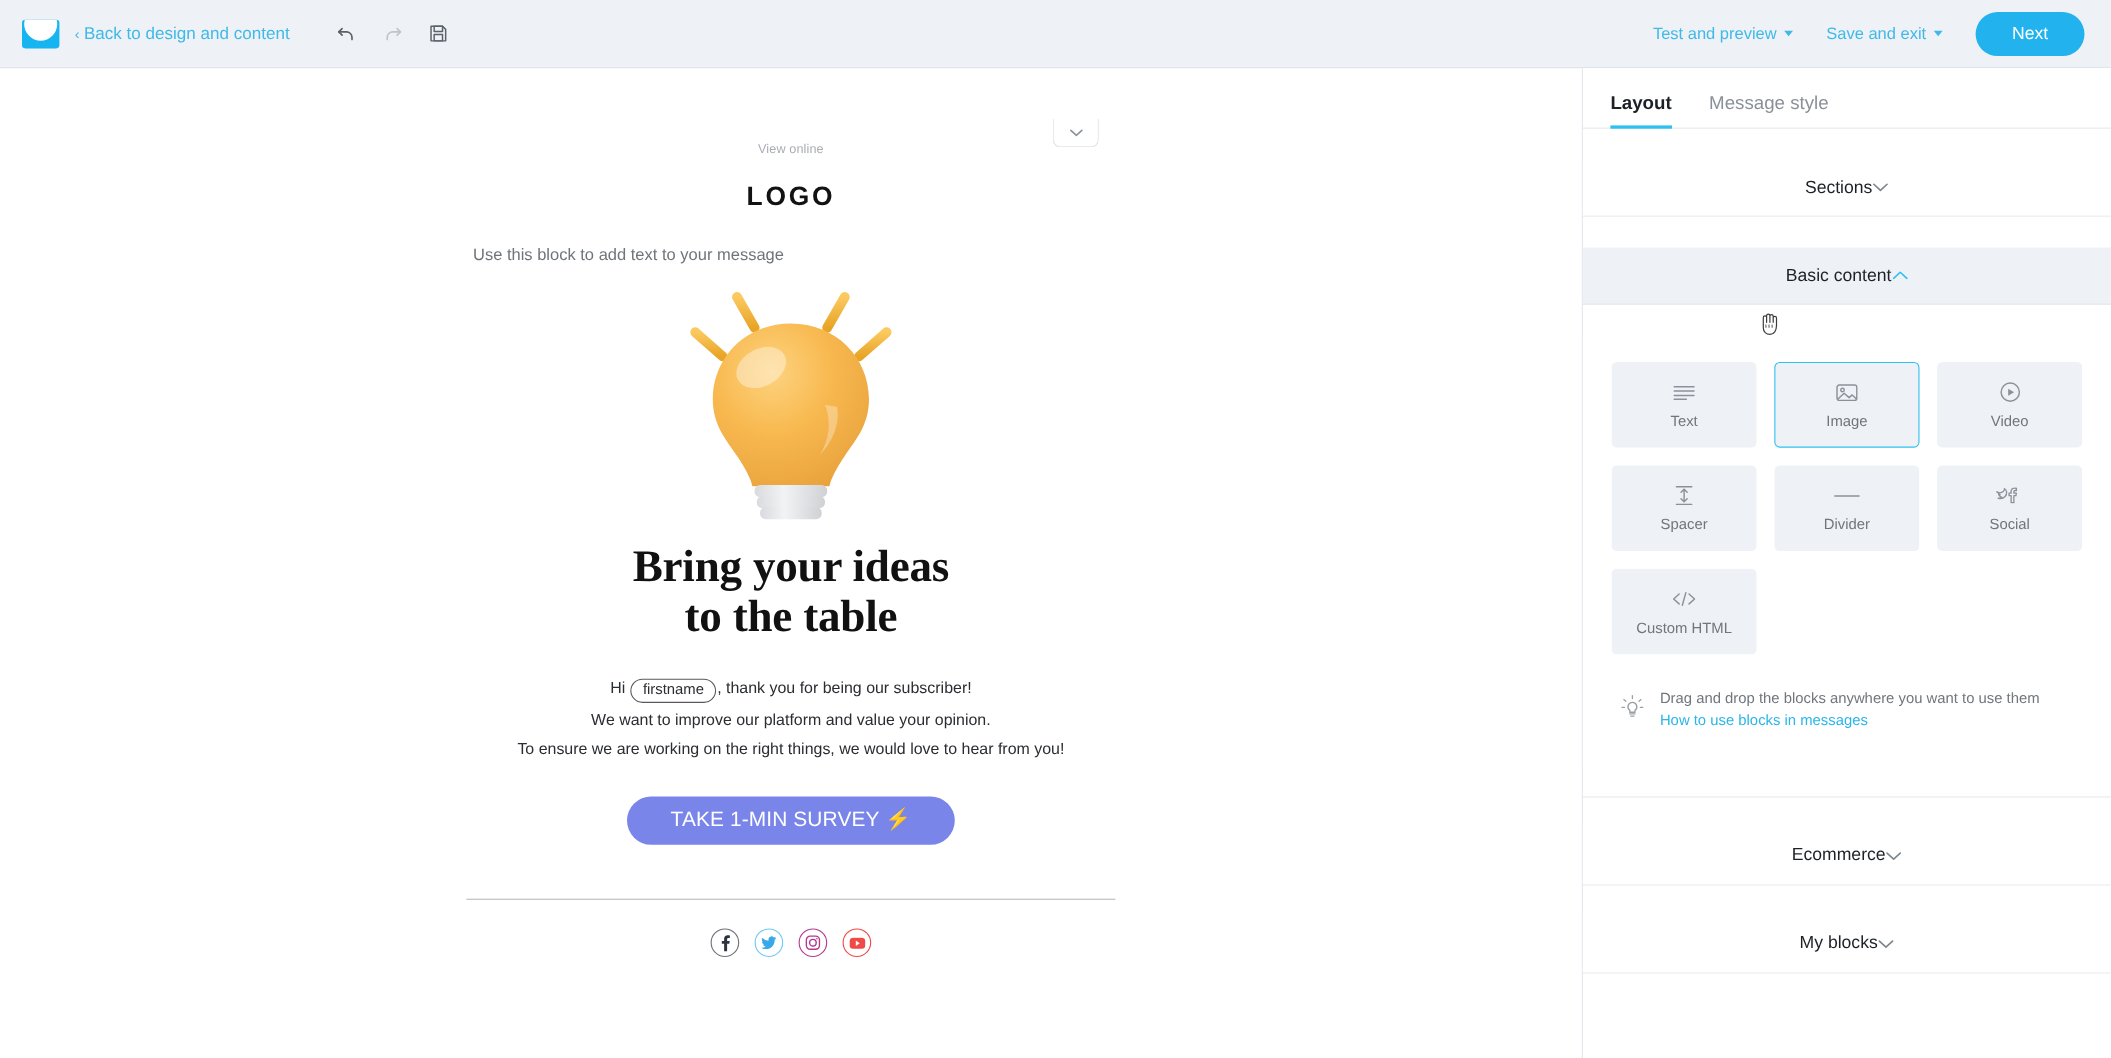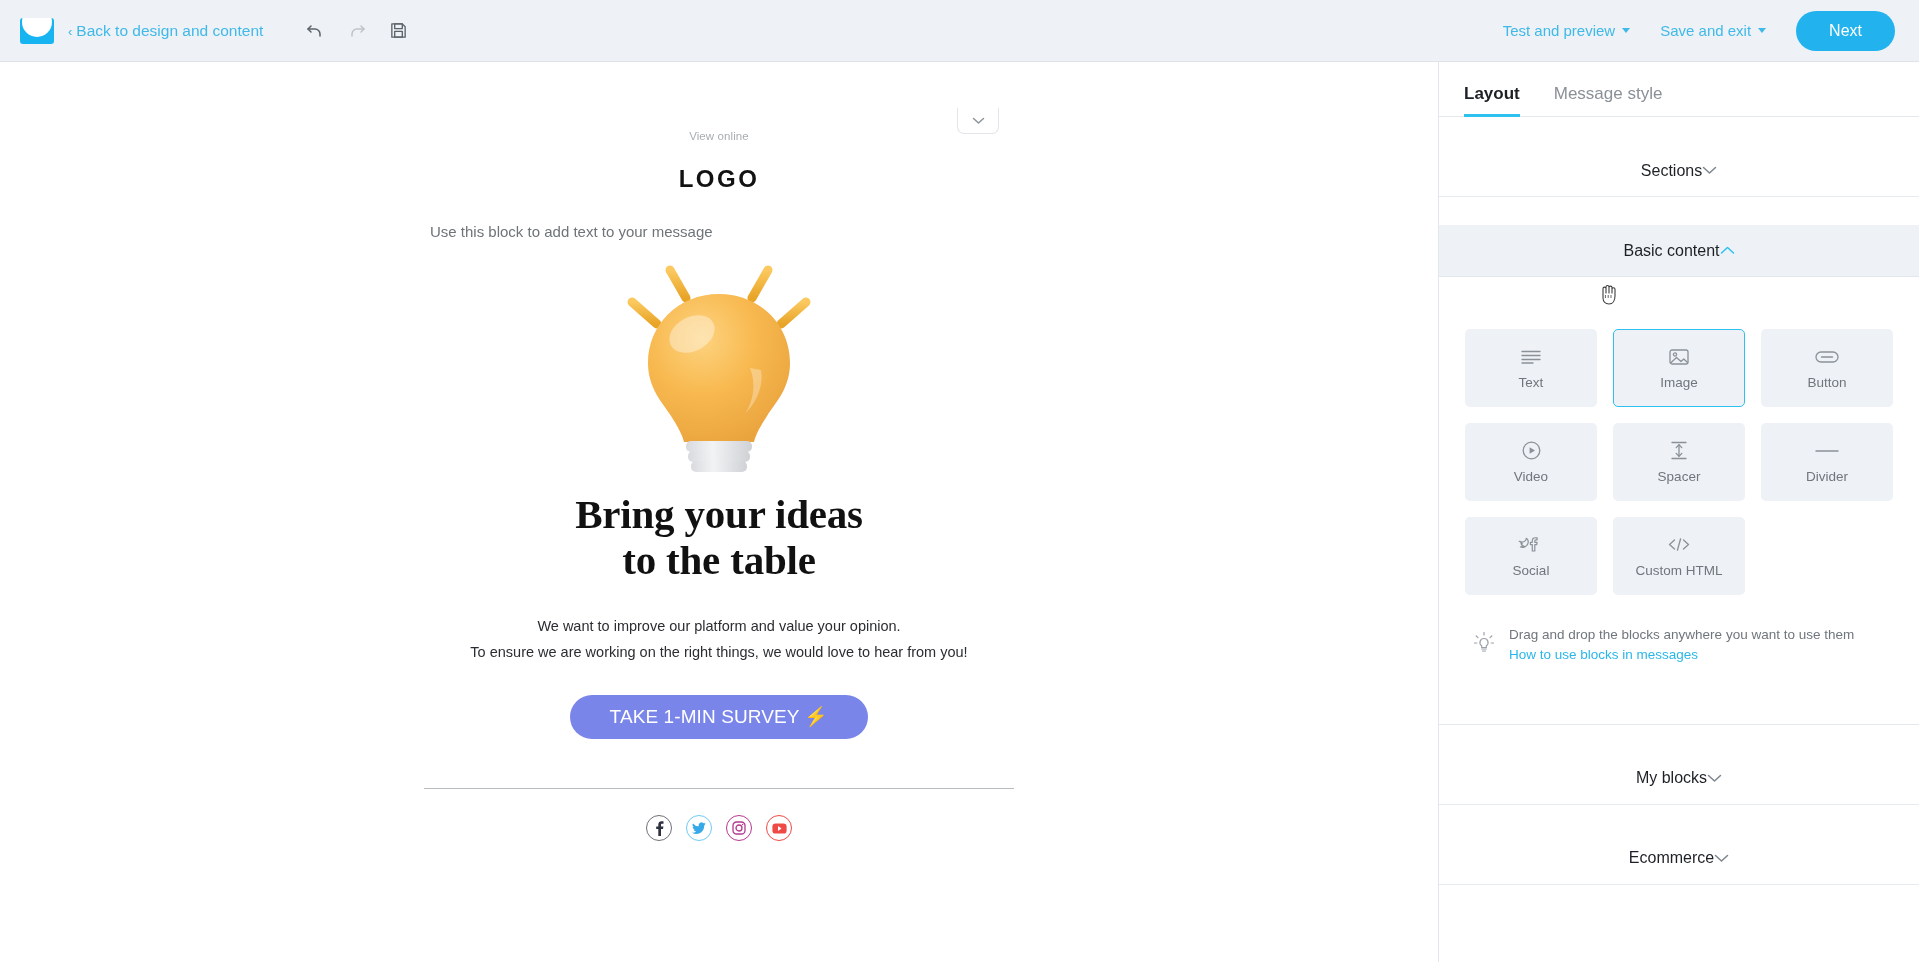--- a/index.html
+++ b/index.html
@@ -303,20 +303,24 @@
             </g>
           </svg>
         </div>
 
         <div class="headline">
           <div>Bring your ideas</div>
           <div>to the table</div>
         </div>
 
         <div class="body-copy">
+          <div class="line">
+            <span>Hi</span>
+            <span class="merge-tag">firstname</span><span>, thank you for being our subscriber!</span>
+          </div>
           <div class="line">We want to improve our platform and value your opinion.</div>
           <div class="line">To ensure we are working on the right things, we would love to hear from you!</div>
         </div>
 
         <div class="cta-wrap">
           <span class="cta-btn">TAKE 1-MIN SURVEY ⚡</span>
         </div>
 
         <div class="footer-rule"></div>
 
@@ -394,29 +398,20 @@
           <span class="b-ico">
             <svg width="20" height="16" viewBox="0 0 20 16" fill="none" stroke="#8b9199" stroke-width="1.3" stroke-linejoin="round">
               <rect x="1" y="1" width="18" height="14" rx="2"></rect>
               <circle cx="6" cy="5.5" r="1.6"></circle>
               <path d="M1.6 14 L7.5 8.5 L12 12.5 L14.8 10 L19 14"></path>
             </svg>
           </span>
           <span class="b-label">Image</span>
         </div>
 
-        <div class="block-card">
-          <span class="b-ico">
-            <svg width="24" height="12" viewBox="0 0 24 12" fill="none" stroke="#8b9199" stroke-width="1.3">
-              <rect x="1" y="1" width="22" height="10" rx="5"></rect>
-              <line x1="6.5" y1="6" x2="17.5" y2="6" stroke-linecap="round"></line>
-            </svg>
-          </span>
-          <span class="b-label">Button</span>
-        </div>
 
         <div class="block-card">
           <span class="b-ico">
             <svg width="19" height="19" viewBox="0 0 19 19" fill="none" stroke="#8b9199" stroke-width="1.3">
               <circle cx="9.5" cy="9.5" r="8.3"></circle>
               <path d="M7.6 6.3 L13 9.5 L7.6 12.7 Z" fill="#8b9199" stroke="none"></path>
             </svg>
           </span>
           <span class="b-label">Video</span>
         </div>
@@ -482,30 +477,30 @@
         <div class="hint-text">
           <span>Drag and drop the blocks anywhere you want to use them</span><br>
           <span class="hint-link">How to use blocks in messages</span>
         </div>
       </div>
     </div>
 
     <div class="panel-sep"></div>
 
     <div class="acc-head">
-      <span>My blocks</span>
+      <span>Ecommerce</span>
       <span class="chev-ico">
         <svg width="15" height="9" viewBox="0 0 15 9" fill="none" stroke="#7d858e" stroke-width="1.5" stroke-linecap="round" stroke-linejoin="round">
             <path d="M1.5 1.5 L7.5 7 L13.5 1.5"></path>
           </svg>
       </span>
     </div>
 
     <div class="acc-head">
-      <span>Ecommerce</span>
+      <span>My blocks</span>
       <span class="chev-ico">
         <svg width="15" height="9" viewBox="0 0 15 9" fill="none" stroke="#7d858e" stroke-width="1.5" stroke-linecap="round" stroke-linejoin="round">
             <path d="M1.5 1.5 L7.5 7 L13.5 1.5"></path>
           </svg>
       </span>
     </div>
 
   </div>
 
   <div class="cursor-hand">

